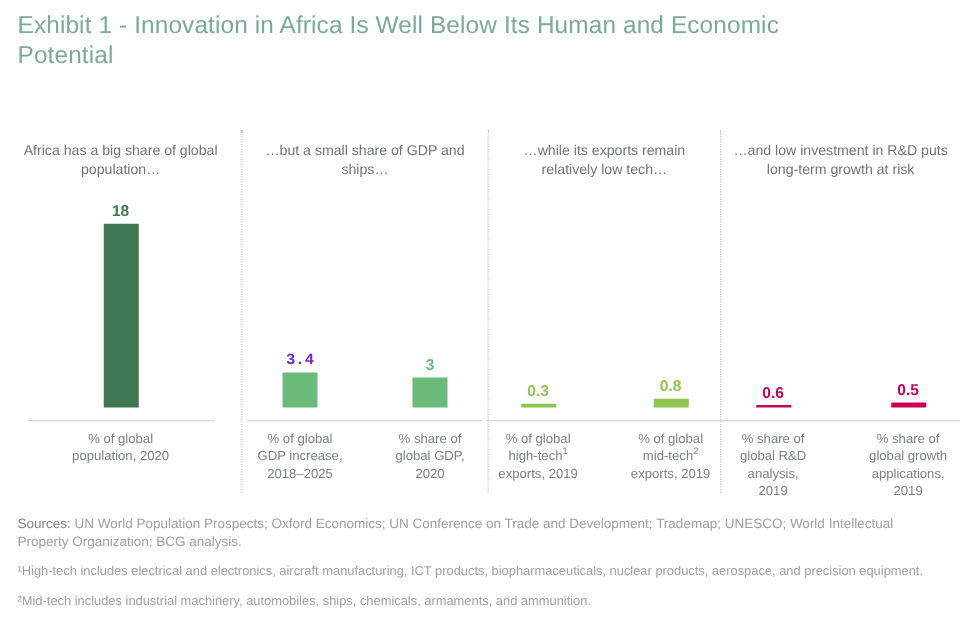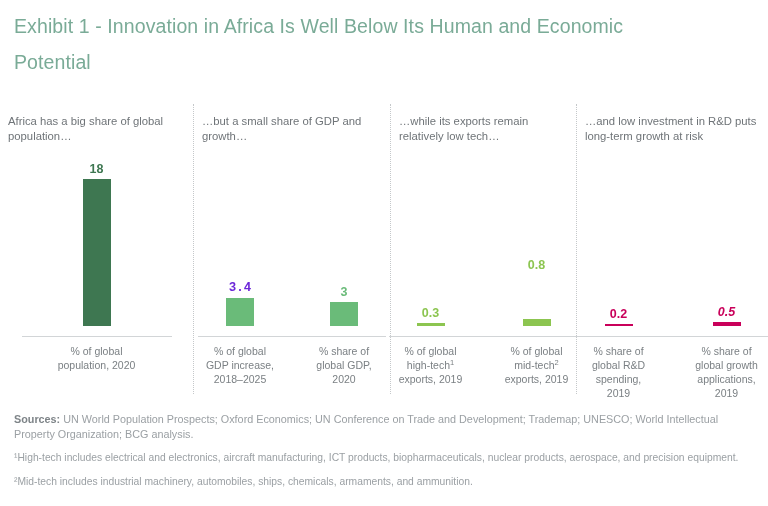--- a/index.html
+++ b/index.html
@@ -16,21 +16,21 @@
     position: relative;
   }
 
   
   #exhibit-title {
     position: absolute;
     left: 14px;
     top: 8px;
     width: 640px;
     font-size: 19.5px;
-    line-height: 36px;
+    line-height: 24px;
     color: #7aab97;
     font-weight: 400;
     letter-spacing: 0.1px;
   }
 
   
   #panels {
     position: absolute;
     left: 0;
     top: 104px;
@@ -45,21 +45,21 @@
     height: 290px;
   }
   .panel + .panel {
     border-left: 1px dotted #c5c8ca;
   }
   .panel-heading {
     position: absolute;
     top: 10px;
     left: 8px;
     right: 8px;
-    text-align: left;
+    text-align: center;
     font-size: 11.3px;
     line-height: 15px;
     color: #6f7478;
   }
 
   
   .plot {
     position: absolute;
     left: 0;
     right: 0;
@@ -131,21 +131,21 @@
     top: 412px;
     width: 742px;
     color: #9ba0a4;
   }
   #sources-line {
     font-size: 10.8px;
     line-height: 14.5px;
     margin-bottom: 10px;
   }
   #sources-line .lbl {
-    font-weight: bold;
+    font-weight: normal;
     color: #7e8488;
   }
   .footnote {
     font-size: 10.3px;
     line-height: 14.5px;
     margin-bottom: 9px;
   }
 </style>
 </head>
 <body>
@@ -165,21 +165,21 @@
         </div>
       </div>
       <div class="cat-labels">
         <div class="cat-label" style="width: 140px;">
           <div>% of global</div>
           <div>population, 2020</div>
         </div>
       </div>
     </div>
     <div class="panel" style="width: 197px;">
-      <div class="panel-heading">…but a small share of GDP and growth…</div>
+      <div class="panel-heading">…but a small share of GDP and ships…</div>
       <div class="plot">
         <div class="baseline" style="width: 188px; background: rgb(210, 213, 215);"></div>
         <div class="bars">
           <div class="bar-group" style="width: 84px;">
             <div class="bar-value" style="color: #6d28d9; font-family: Liberation Mono, monospace;">3.4</div>
             <div class="bar-rect" style="height: 27.71px; background: rgb(106, 187, 121);"></div>
           </div>
           <div class="bar-group" style="width: 84px; margin-left: 20px;">
             <div class="bar-value" style="color: rgb(106, 187, 121);">3</div>
             <div class="bar-rect" style="height: 24.45px; background: rgb(106, 187, 121);"></div>
@@ -201,21 +201,21 @@
     </div>
     <div class="panel" style="width: 186px;">
       <div class="panel-heading">…while its exports remain relatively low tech…</div>
       <div class="plot">
         <div class="baseline" style="width: 190px; background: rgb(210, 213, 215);"></div>
         <div class="bars">
           <div class="bar-group" style="width: 84px;">
             <div class="bar-value" style="color: rgb(140, 197, 80);">0.3</div>
             <div class="bar-rect" style="height: 3.26px; background: rgb(140, 197, 80);"></div>
           </div>
-          <div class="bar-group" style="width: 84px; margin-left: 22px; gap: 44px;">
+          <div class="bar-group" style="width: 84px; margin-left: 22px;">
             <div class="bar-value" style="color: rgb(140, 197, 80);">0.8</div>
             <div class="bar-rect" style="height: 6.52px; background: rgb(140, 197, 80);"></div>
           </div>
         </div>
       </div>
       <div class="cat-labels">
         <div class="cat-label" style="width: 84px;">
           <div>% of global</div>
           <div>high-tech<sup>1</sup></div>
           <div>exports, 2019</div>
@@ -226,34 +226,34 @@
           <div>exports, 2019</div>
         </div>
       </div>
     </div>
     <div class="panel" style="width: 192px;">
       <div class="panel-heading">…and low investment in R&amp;D puts long-term growth at risk</div>
       <div class="plot">
         <div class="baseline" style="width: 192px; background: rgb(210, 213, 215);"></div>
         <div class="bars">
           <div class="bar-group" style="width: 84px;">
-            <div class="bar-value" style="color: rgb(201, 0, 90);">0.2</div>
+            <div class="bar-value" style="color: rgb(201, 0, 90);">0.6</div>
             <div class="bar-rect" style="height: 2.445px; background: rgb(201, 0, 90);"></div>
           </div>
-          <div class="bar-group" style="width: 84px; margin-left: 24px; font-style: italic;">
+          <div class="bar-group" style="width: 84px; margin-left: 24px;">
             <div class="bar-value" style="color: rgb(201, 0, 90);">0.5</div>
             <div class="bar-rect" style="height: 4.075px; background: rgb(201, 0, 90);"></div>
           </div>
         </div>
       </div>
       <div class="cat-labels">
         <div class="cat-label" style="width: 84px;">
           <div>% share of</div>
           <div>global R&amp;D</div>
-          <div>spending,</div>
+          <div>analysis,</div>
           <div>2019</div>
         </div>
         <div class="cat-label" style="width: 84px; margin-left: 24px;">
           <div>% share of</div>
           <div>global growth</div>
           <div>applications,</div>
           <div>2019</div>
         </div>
       </div>
     </div>

